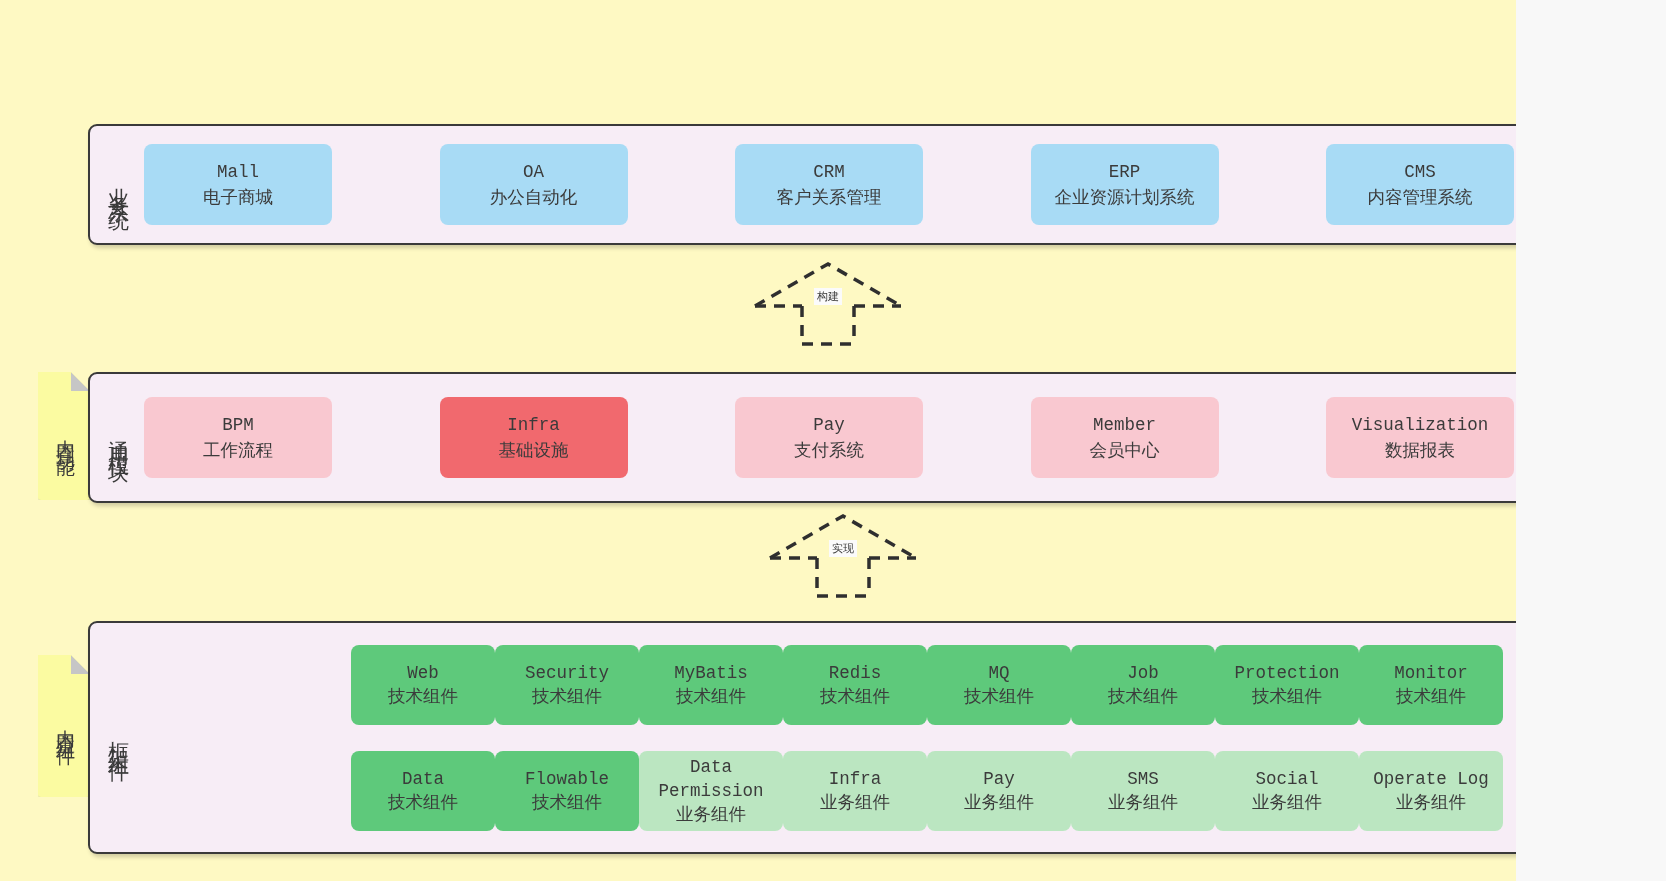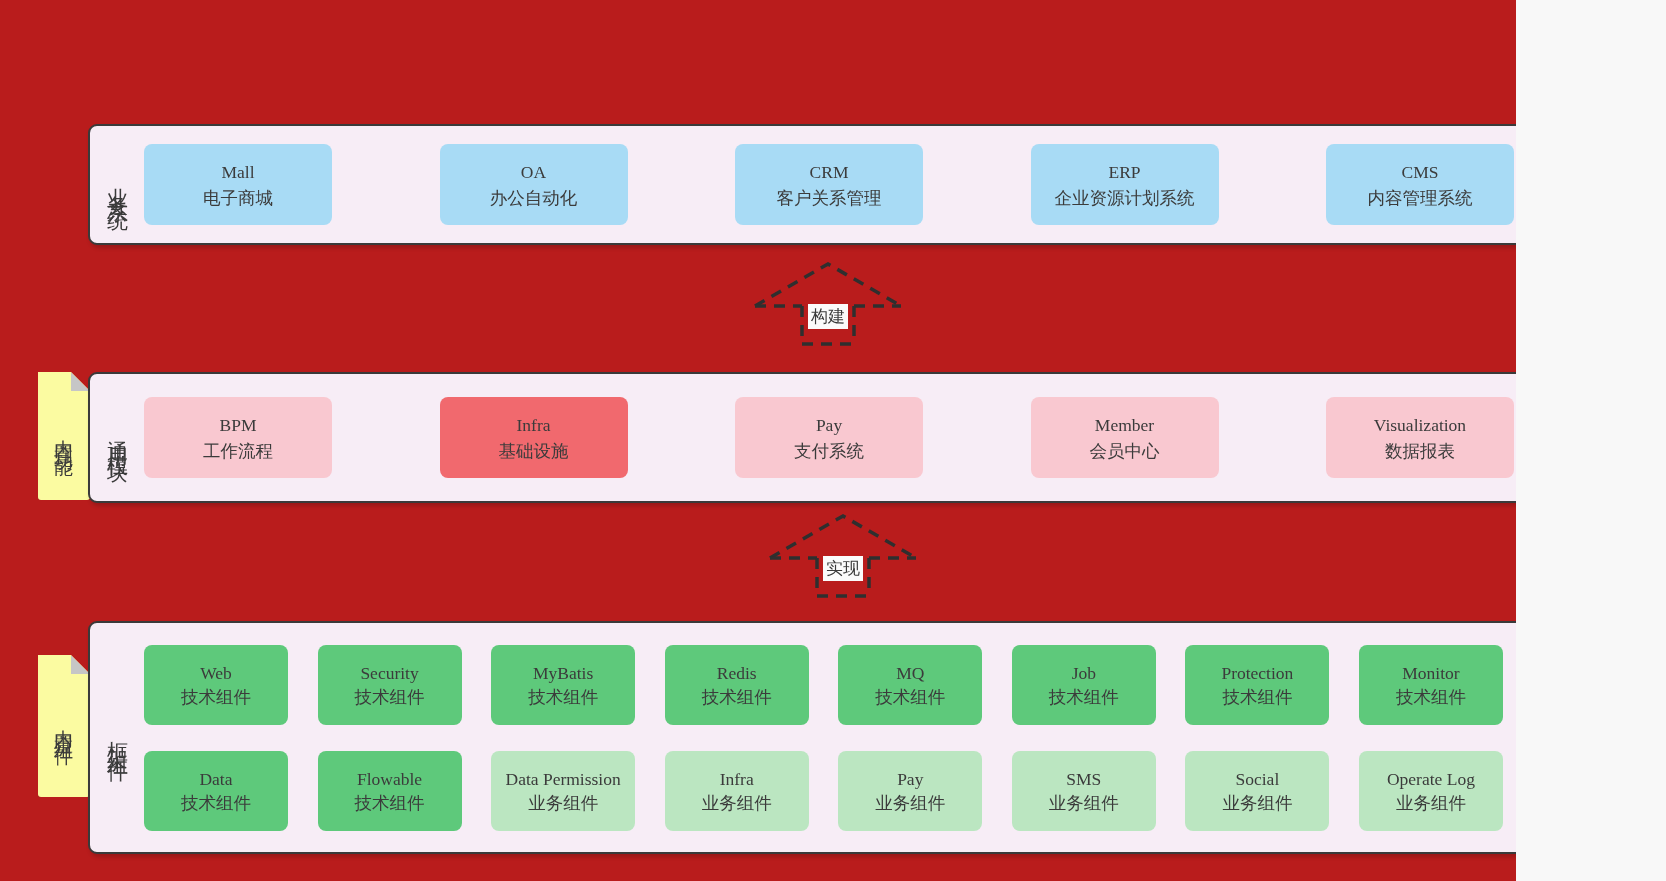--- a/index.html
+++ b/index.html
@@ -1,33 +1,33 @@
 <!DOCTYPE html>
 <html><head>
 <meta charset="utf-8">
 <style>
   html,body{margin:0;padding:0;background:#f8f8f8;}
   #canvas{
-    position:relative;width:1516px;height:881px;background:#b91c1c;
-    font-family:Liberation Serif, serif;color:#3a3a3a;overflow:hidden;
+    position:relative;width:1516px;height:881px;background:#fef9c3;
+    font-family:Liberation Mono, monospace;color:#3a3a3a;overflow:hidden;
   }
   .layer{
     position:absolute;left:88px;width:1440px;
     background:#f7edf6;border:2px solid #3a3a3a;border-radius:9px;
     box-shadow:2px 3px 4px rgba(0,0,0,0.18);
     display:flex;align-items:stretch;z-index:2;
   }
   .layer-label{
     flex:0 0 54px;display:flex;align-items:center;justify-content:center;
     writing-mode:vertical-rl;text-orientation:upright;
     font-size:21px;letter-spacing:7px;color:#3a3a3a;line-height:1;
   }
   .boxes{flex:1;display:flex;align-items:center;justify-content:space-between;padding-right:16px;}
   .rows{flex:1;display:flex;flex-direction:column;justify-content:center;gap:26px;}
-  .row{display:flex;justify-content:space-between;padding-right:27px;}
+  .row{display:flex;justify-content:flex-end;padding-right:27px;}
   .box{
     border-radius:8px;display:flex;flex-direction:column;align-items:center;justify-content:center;
     text-align:center;line-height:26px;font-size:17.5px;color:#3b3b3b;
   }
   .box .t,.box .s{line-height:26px;}
   .wide{width:188px;height:81px;}
   .small{width:144px;height:80px;line-height:24px;}
   .small .t,.small .s{line-height:24px;}
   .blue{background:#a8dbf5;}
   .red{background:#f1696e;}
@@ -44,22 +44,22 @@
     position:absolute;top:0;right:0;width:19px;height:19px;background:#c6c6c6;
     clip-path:polygon(0 0,100% 100%,0 100%);
   }
   .tag .tag-text{
     writing-mode:vertical-rl;text-orientation:upright;
     font-size:19px;letter-spacing:6px;color:#3a3a3a;line-height:1;
   }
   .arrow{position:absolute;width:150px;height:86px;z-index:3;}
   .arrow svg{position:absolute;left:0;top:0;}
   .arrow .arrow-label{
-    position:absolute;left:50%;top:44px;transform:translateX(-50%);
-    background:#fbfbfb;padding:1px 3px;font-size:17px;color:#3a3a3a;white-space:nowrap;text-align:center;
+    position:absolute;left:50%;top:28px;transform:translateX(-50%);
+    background:#fbfbfb;padding:1px 3px;font-size:11px;color:#3a3a3a;white-space:nowrap;text-align:center;
   }
   .dash{stroke:#2f2f2f;stroke-width:3.5;fill:none;stroke-dasharray:11 8;}
 </style>
 </head>
 <body>
 
 <div id="canvas">
 
   <div class="layer" style="top:124px;height:117px;">
     <div class="layer-label">业务系统</div>

